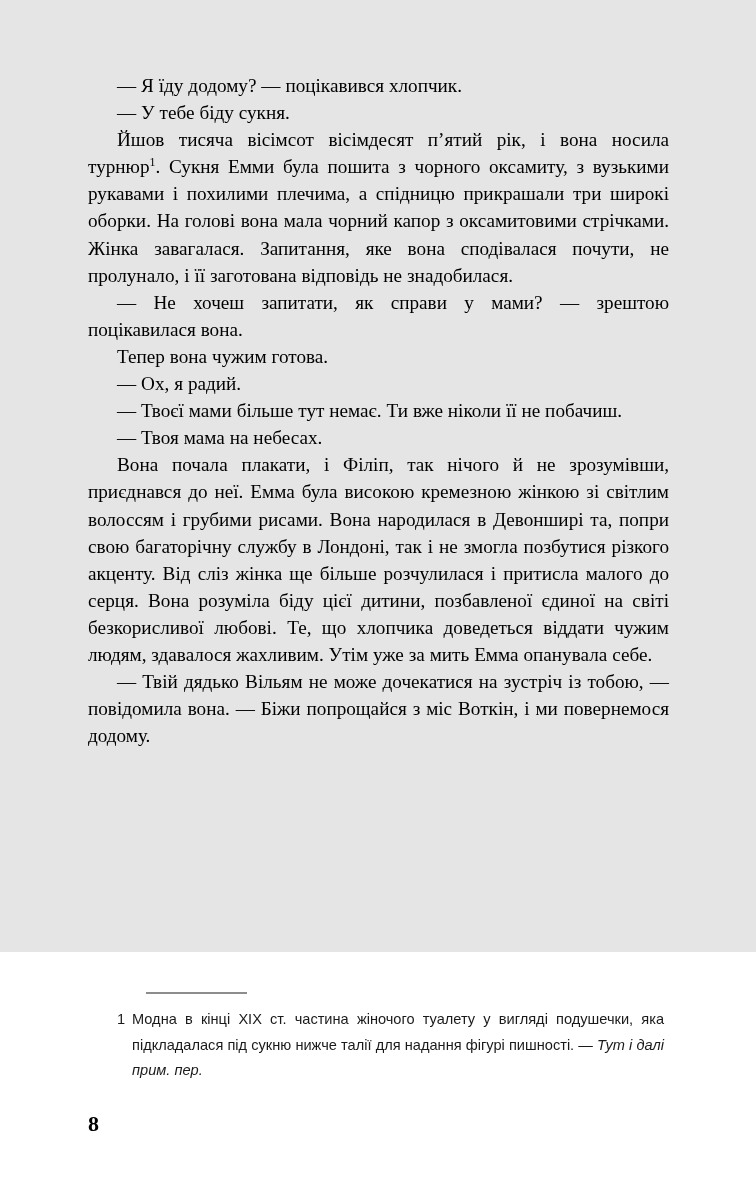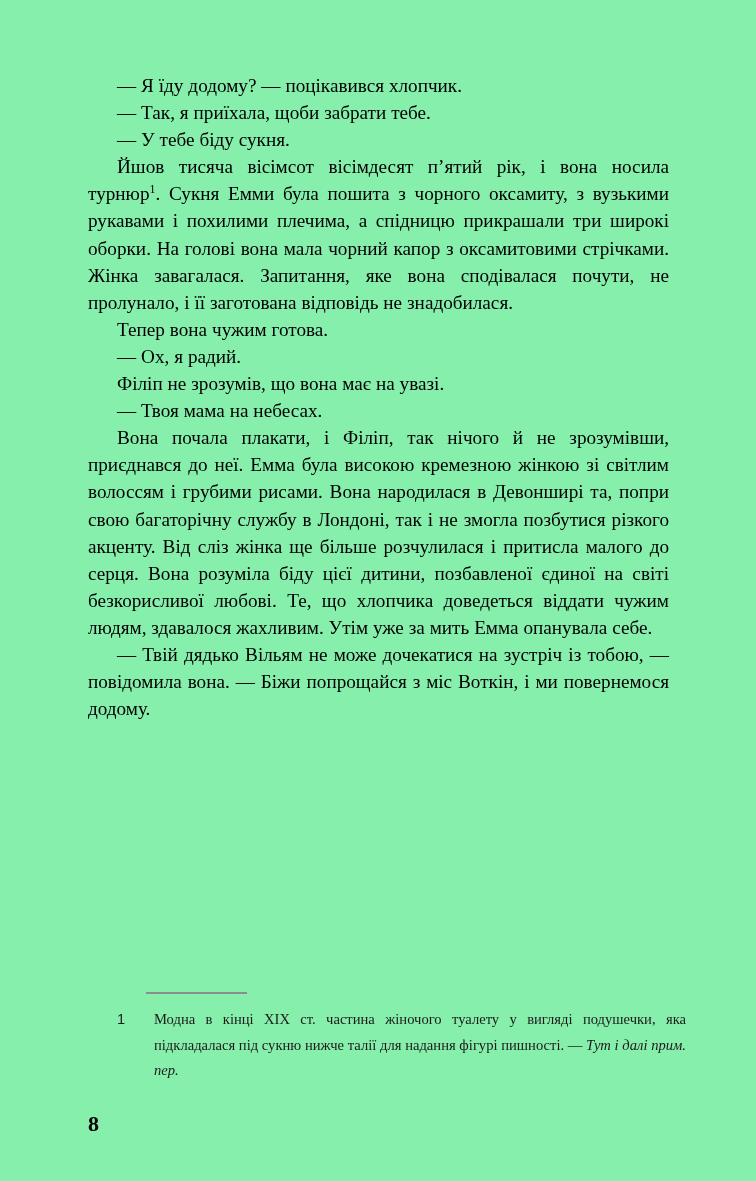--- a/index.html
+++ b/index.html
@@ -14,22 +14,22 @@
     position: relative;
     font-family: "Liberation Serif", "DejaVu Serif", serif;
     color: #000000;
     overflow: hidden;
   }
 
   .page {
     position: absolute;
     left: 0; top: 0;
     width: 756px;
-    height: 1181px;
-    background: #86efac;
+    height: 952px;
+    background: #e5e5e5;
   }
 
   
   .textblock {
     position: absolute;
     left: 88px;
     top: 72px;
     width: 581px;
   }
 
@@ -80,26 +80,25 @@
     position: absolute;
     left: 29px;
     top: 0;
     width: 16px;
     font-family: "Liberation Sans", "DejaVu Sans", sans-serif;
     font-size: 14.6px;
     line-height: 25.5px;
   }
 
   .footnote-text {
-    margin-left: 66px;
+    margin-left: 44px;
     width: 532px;
     text-align: justify;
     text-justify: inter-word;
     hyphens: manual;
-    font-family: Liberation Serif, serif;
     -webkit-hyphens: manual;
   }
 
   .footnote-text i {
     font-style: italic;
   }
 
   
   .folio {
     position: absolute;
@@ -114,37 +113,37 @@
 </style>
 </head>
 <body>
 
 <div class="page">
 
   <div class="textblock">
 
     <p class="para">— Я їду додому? — поцікавився хлопчик.</p>
 
-    <p class="para">— Так, я приїхала, щоби забрати тебе.</p>
 
     <p class="para">— У тебе біду сукня.</p>
 
     <p class="para">
       <span>Йшов тисяча вісімсот вісімдесят п’ятий рік, і вона носила турнюр<sup class="fn-marker">1</sup>. Сукня Емми була пошита з чорного оксамиту, з вузькими рукавами і похилими плечима, а спідницю прикрашали три широкі оборки. На голові вона мала чорний капор з оксамитовими стрічками. Жінка завагалася. Запитання, яке вона сподівалася почути, не пролунало, і її заготована відповідь не знадобилася.</span>
     </p>
 
+    <p class="para">— Не хочеш запитати, як справи у мами? — зрештою поцікавилася вона.</p>
 
 
     <p class="para">Тепер вона чужим готова.</p>
 
 
     <p class="para">— Ох, я радий.</p>
 
+    <p class="para">— Твоєї мами більше тут немає. Ти вже ніколи її не побачиш.</p>
 
-    <p class="para">Філіп не зрозумів, що вона має на увазі.</p>
 
 
     <p class="para">— Твоя мама на небесах.</p>
 
     <p class="para">Вона почала плакати, і Філіп, так нічого й не зрозумівши, приєднався до неї. Емма була високою кремезною жінкою зі світлим волоссям і грубими рисами. Вона народилася в Девонширі та, попри свою багаторічну службу в Лондоні, так і не змогла позбутися різкого акценту. Від сліз жінка ще більше розчулилася і притисла малого до серця. Вона розуміла біду цієї дитини, позбавленої єдиної на світі безкорисливої любові. Те, що хлопчика доведеться віддати чужим людям, здавалося жахливим. Утім уже за мить Емма опанувала себе.</p>
 
     <p class="para">— Твій дядько Вільям не може дочекатися на зустріч із тобою, — повідомила вона. — Біжи попрощайся з міс Воткін, і ми повернемося додому.</p>
 
   </div>
 

